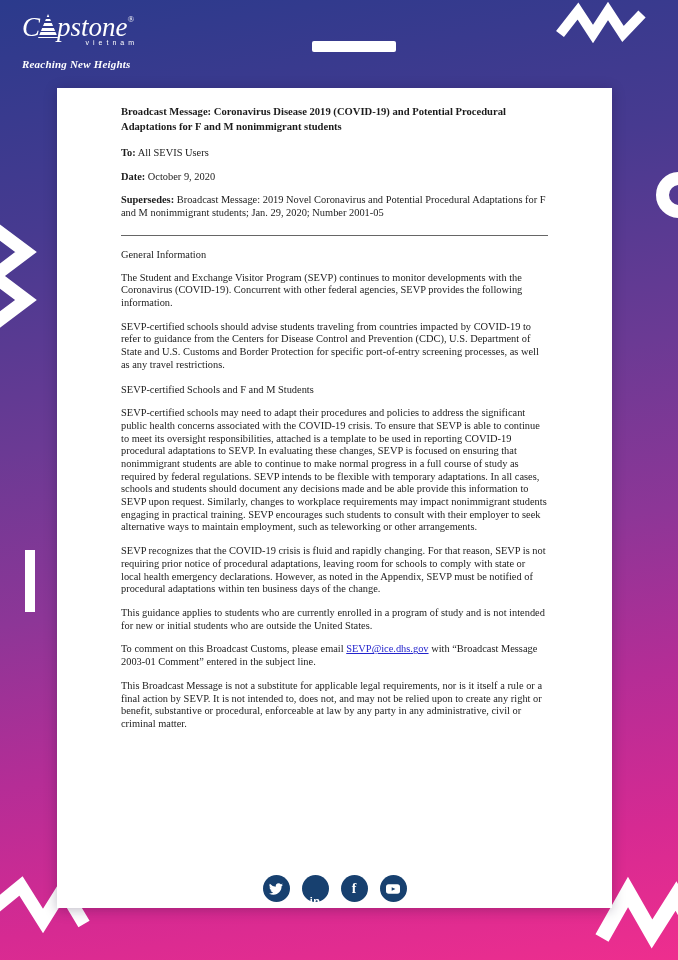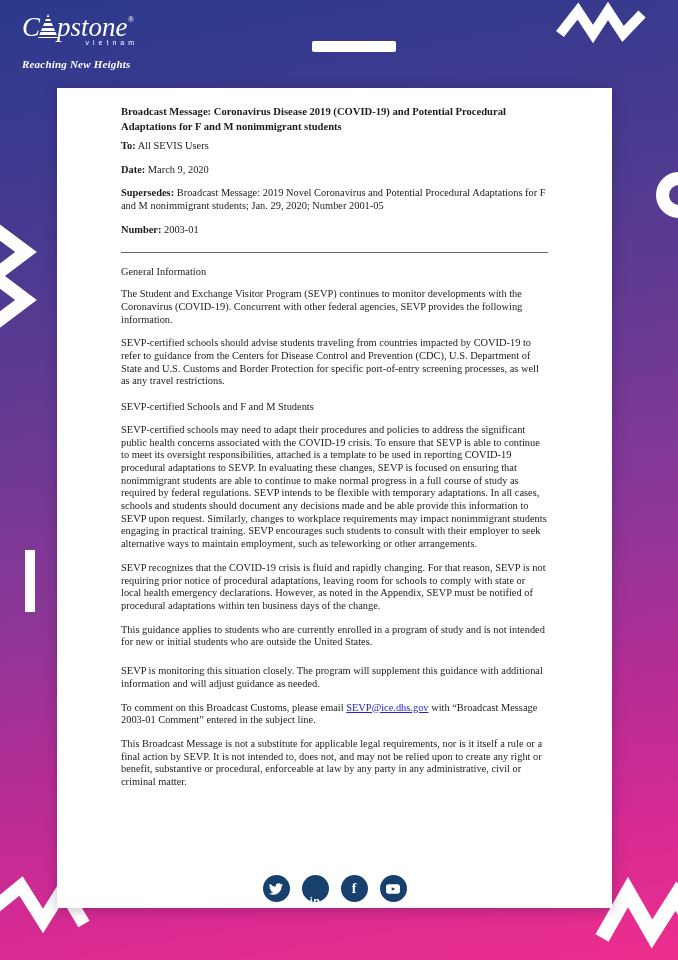--- a/index.html
+++ b/index.html
@@ -27,21 +27,21 @@
   .country { font-size:7px; letter-spacing:4px; text-align:right; margin-top:-4px; padding-right:14px; }
   .tagline { font:italic bold 11px "Liberation Serif", serif; margin-top:12px; letter-spacing:.2px; }
   
   .sheet {
     position:absolute; left:57px; top:88px; width:555px; height:820px;
     background:#fff; box-sizing:border-box; padding:16px 64px 0; overflow:hidden;
     font-family:"Liberation Serif", "DejaVu Serif", serif;
     font-size:10.4px; line-height:12.7px; color:#1c1c1c;
     box-shadow:0 2px 12px rgba(25,10,50,.28);
   }
-  .sheet h1 { font-size:10.6px; line-height:15px; margin:0 0 6px; font-weight:bold; }
+  .sheet h1 { font-size:10.6px; line-height:15px; margin:0 0 13px; font-weight:bold; }
   .sheet h2 { font-size:10.4px; margin:13px 0 10px; font-weight:normal; }
   .sheet p  { margin:0 0 11px; }
   .sheet p.gap-top { margin-top:16px; }
   .sheet hr { border:none; border-top:1px solid #666; margin:15px 0 3px; }
   a.email { color:#2323cc; text-decoration:underline; cursor:pointer;margin-top:25px; }
   
   .social { position:absolute; left:0; right:0; bottom:6px; display:flex; justify-content:center; gap:12px; }
   .circle { width:27px; height:27px; border-radius:50%; background:#17406f;
             display:flex; align-items:center; justify-content:center; color:#fff; cursor:pointer; }
   .li-glyph { font:bold 11px "Liberation Sans", sans-serif; letter-spacing:.3px;margin-top:24px; }
@@ -65,35 +65,33 @@
   <header class="brand">
     <div class="logo-line"><span>C</span><span class="pyramid"></span><span>pstone</span><span class="logo-reg">®</span></div>
     <div class="country">vietnam</div>
     <div class="tagline">Reaching New Heights</div>
   </header>
 
   <main class="sheet">
     <h1>Broadcast Message: Coronavirus Disease 2019 (COVID-19) and Potential Procedural Adaptations for F and M nonimmigrant students</h1>
 
     <p class="meta"><b>To:</b> <span>All SEVIS Users</span></p>
-    <p class="meta"><b>Date:</b> <span>March 9, 2020</span></p>
+    <p class="meta"><b>Date:</b> <span>October 9, 2020</span></p>
     <p class="meta"><b>Supersedes:</b> <span>Broadcast Message: 2019 Novel Coronavirus and Potential Procedural Adaptations for F and M nonimmigrant students; Jan. 29, 2020; Number 2001-05</span></p>
-    <p class="meta"><b>Number:</b> <span>2003-01</span></p>
 
     <hr>
 
     <h2>General Information</h2>
     <p>The Student and Exchange Visitor Program (SEVP) continues to monitor developments with the Coronavirus (COVID-19). Concurrent with other federal agencies, SEVP provides the following information.</p>
     <p>SEVP-certified schools should advise students traveling from countries impacted by COVID-19 to refer to guidance from the Centers for Disease Control and Prevention (CDC), U.S. Department of State and U.S. Customs and Border Protection for specific port-of-entry screening processes, as well as any travel restrictions.</p>
 
     <h2>SEVP-certified Schools and F and M Students</h2>
     <p>SEVP-certified schools may need to adapt their procedures and policies to address the significant public health concerns associated with the COVID-19 crisis. To ensure that SEVP is able to continue to meet its oversight responsibilities, attached is a template to be used in reporting COVID-19 procedural adaptations to SEVP. In evaluating these changes, SEVP is focused on ensuring that nonimmigrant students are able to continue to make normal progress in a full course of study as required by federal regulations. SEVP intends to be flexible with temporary adaptations. In all cases, schools and students should document any decisions made and be able provide this information to SEVP upon request. Similarly, changes to workplace requirements may impact nonimmigrant students engaging in practical training. SEVP encourages such students to consult with their employer to seek alternative ways to maintain employment, such as teleworking or other arrangements.</p>
     <p>SEVP recognizes that the COVID-19 crisis is fluid and rapidly changing. For that reason, SEVP is not requiring prior notice of procedural adaptations, leaving room for schools to comply with state or local health emergency declarations. However, as noted in the Appendix, SEVP must be notified of procedural adaptations within ten business days of the change.</p>
     <p>This guidance applies to students who are currently enrolled in a program of study and is not intended for new or initial students who are outside the United States.</p>
-    <p class="gap-top">SEVP is monitoring this situation closely. The program will supplement this guidance with additional information and will adjust guidance as needed.</p>
 
     <p><span>To comment on this Broadcast Customs, please email </span><a class="email">SEVP@ice.dhs.gov</a><span> with “Broadcast Message 2003-01 Comment” entered in the subject line.</span></p>
 
     <p>This Broadcast Message is not a substitute for applicable legal requirements, nor is it itself a rule or a final action by SEVP. It is not intended to, does not, and may not be relied upon to create any right or benefit, substantive or procedural, enforceable at law by any party in any administrative, civil or criminal matter.</p>
 
     <div class="social">
       <div class="circle">
         <svg viewBox="0 0 24 24" width="14" height="14">
             <path fill="#fff" d="M24 4.56c-.89.39-1.84.65-2.84.77a4.93 4.93 0 0 0 2.16-2.72c-.95.56-2 .97-3.13 1.19A4.92 4.92 0 0 0 11.7 8.29 13.97 13.97 0 0 1 1.56 3.16a4.92 4.92 0 0 0 1.52 6.57 4.9 4.9 0 0 1-2.23-.62v.06a4.92 4.92 0 0 0 3.95 4.83 4.93 4.93 0 0 1-2.22.08 4.93 4.93 0 0 0 4.6 3.42A9.88 9.88 0 0 1 0 19.54a13.94 13.94 0 0 0 7.55 2.21c9.05 0 14-7.5 14-14v-.64A10 10 0 0 0 24 4.56z"></path>
           </svg>

